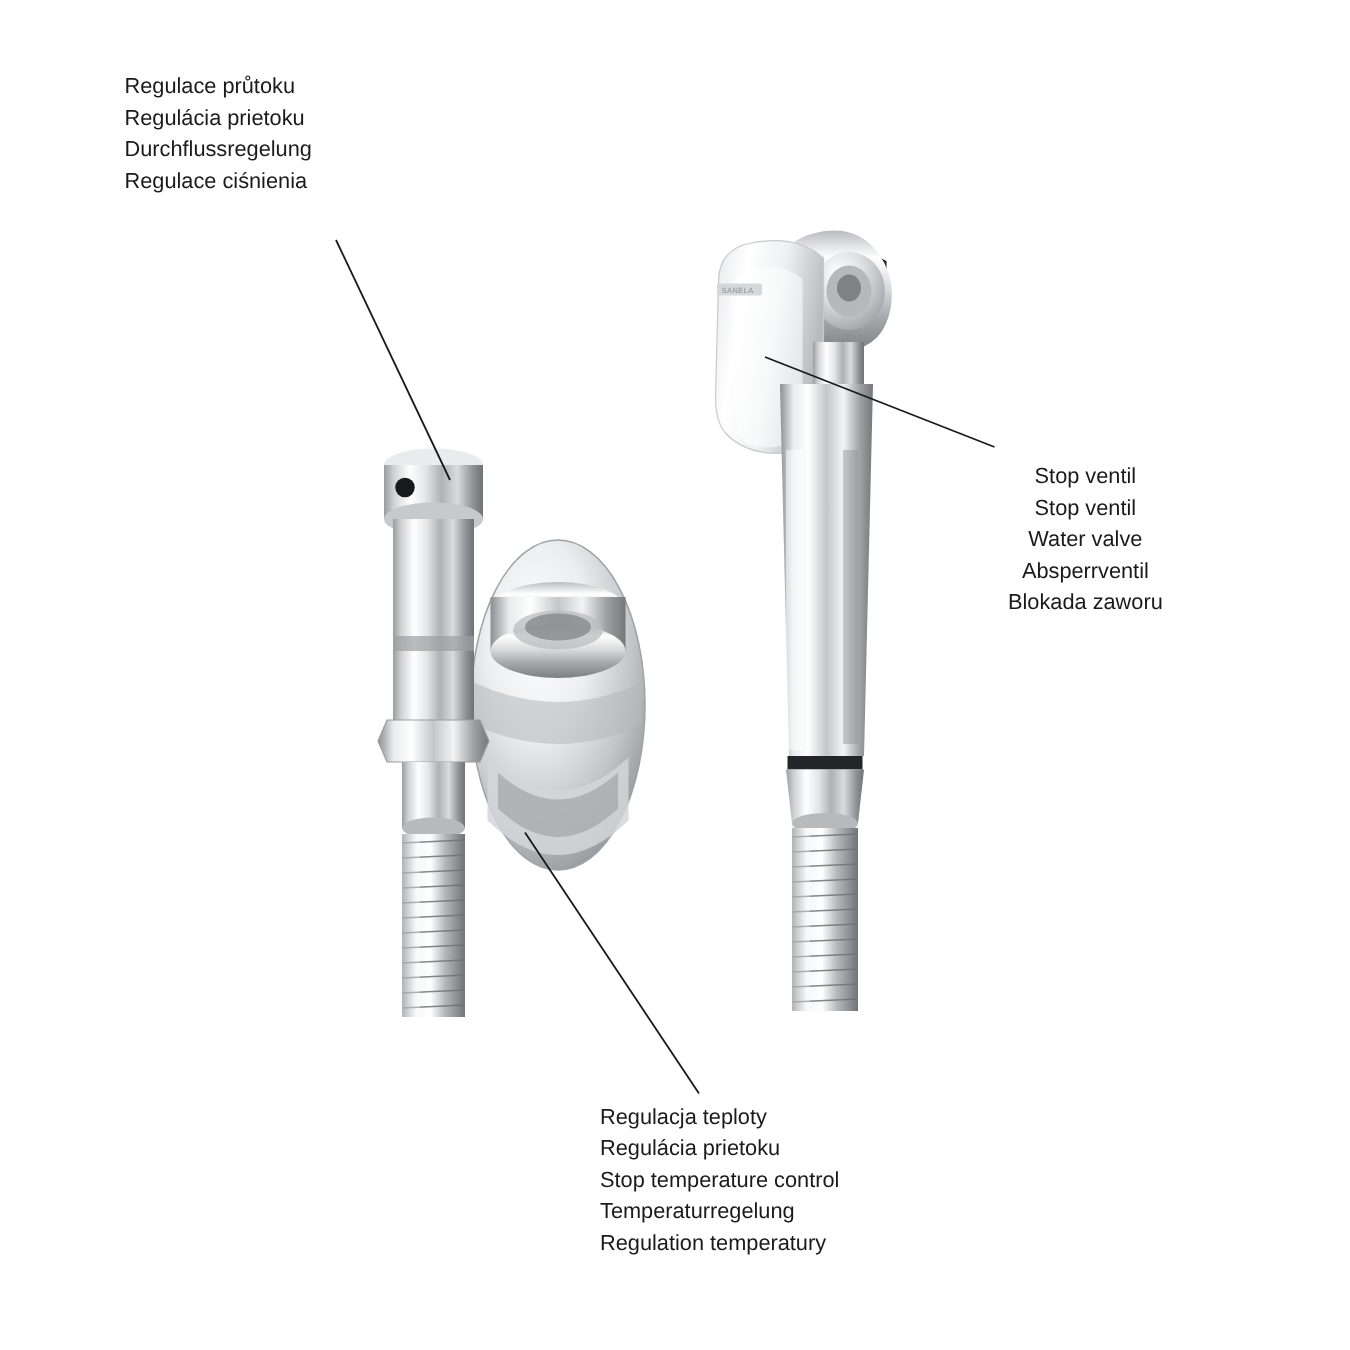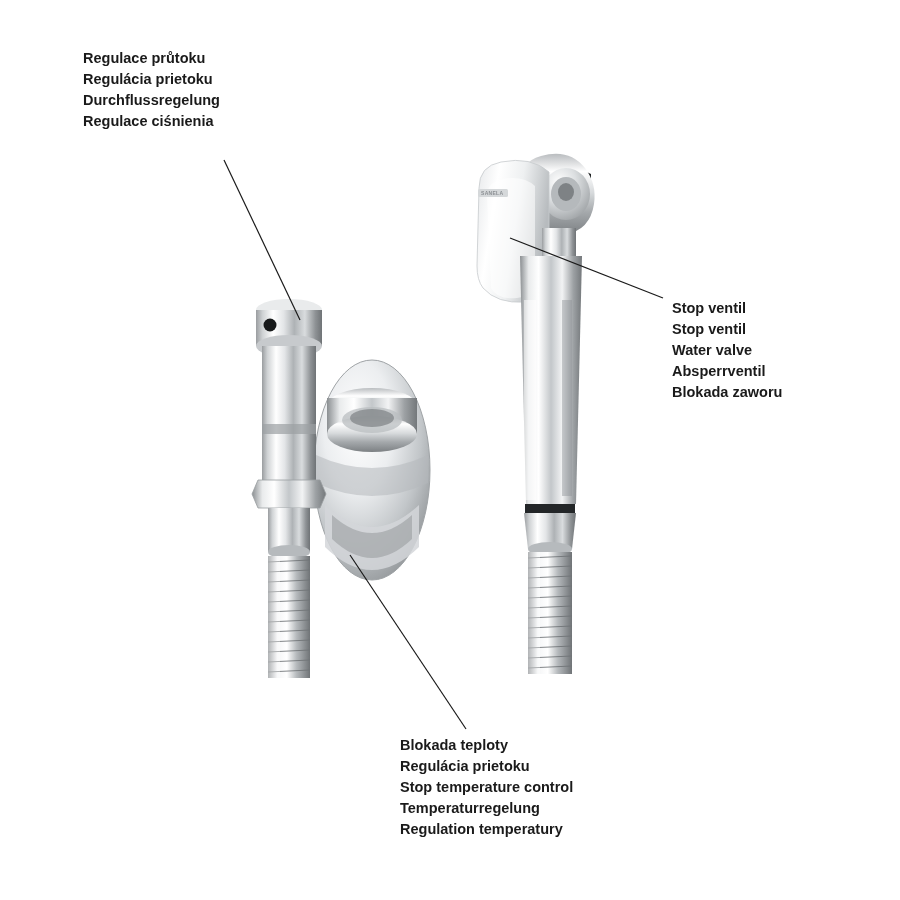--- a/index.html
+++ b/index.html
@@ -10,34 +10,33 @@
     width: 900px;
     height: 900px;
     background: #ffffff;
     font-family: "Liberation Sans", sans-serif;
     overflow: hidden;
   }
   #stage {
     position: relative;
     width: 900px;
     height: 684px;
-    font-weight: bold;
   }
   .callout {
     position: absolute;
     font-size: 14.5px;
     line-height: 21px;
     color: #1a1a1a;
     white-space: nowrap;
   }
   .callout div {
     white-space: nowrap;
   }
   #callout-flow  { left: 83px;  top: 48px;  }
-  #callout-stop  { left: 672px; top: 298px; }
+  #callout-stop  { left: 672px; top: 308px; text-align: center; }
   #callout-temp  { left: 400px; top: 735px; }
 
   svg.leaders {
     position: absolute;
     left: 0; top: 0;
     width: 900px;
     height: 900px;
     pointer-events: none;
   }
   svg.art {
@@ -251,20 +250,20 @@
 
   <div class="callout" id="callout-stop">
     <div>Stop ventil</div>
     <div>Stop ventil</div>
     <div>Water valve</div>
     <div>Absperrventil</div>
     <div>Blokada zaworu</div>
   </div>
 
   <div class="callout" id="callout-temp">
-    <div>Blokada teploty</div>
+    <div>Regulacja teploty</div>
     <div>Regulácia prietoku</div>
     <div>Stop temperature control</div>
     <div>Temperaturregelung</div>
     <div>Regulation temperatury</div>
   </div>
 
 </div>
 
 </body></html>

